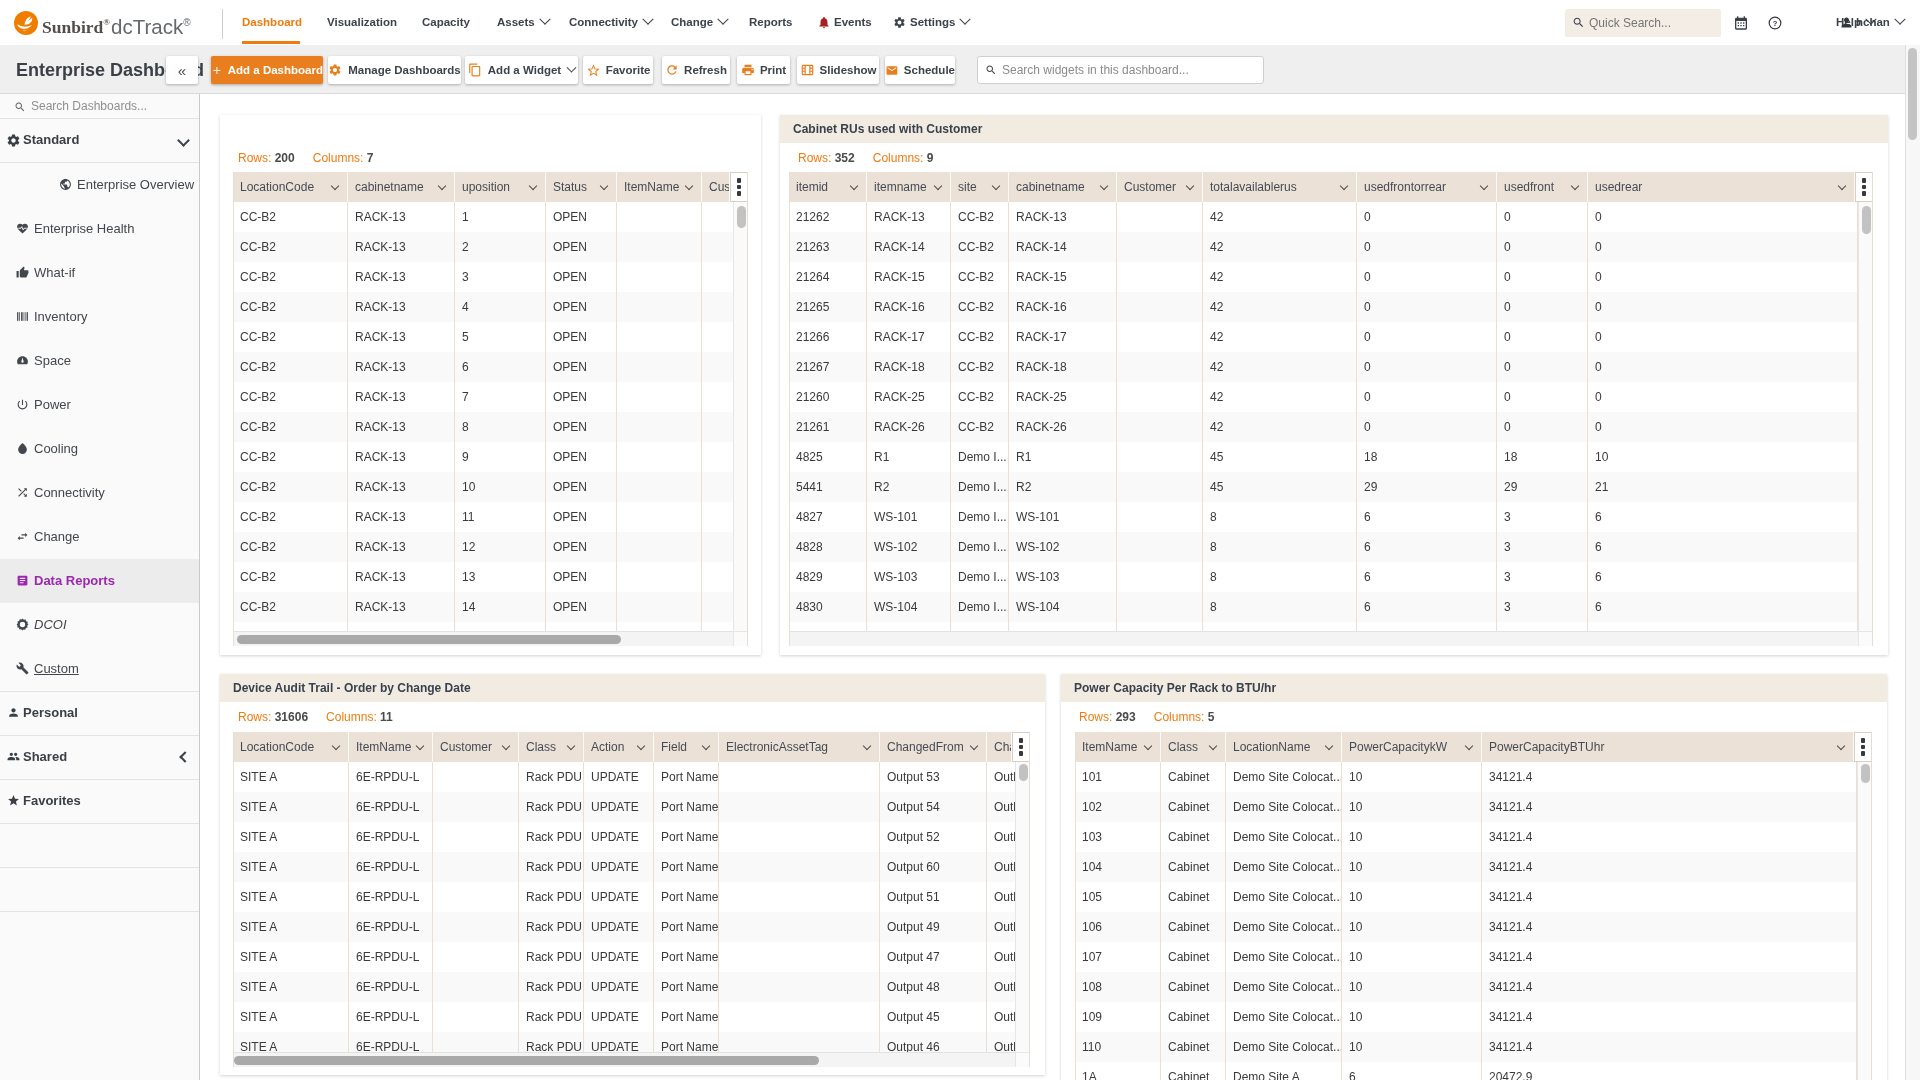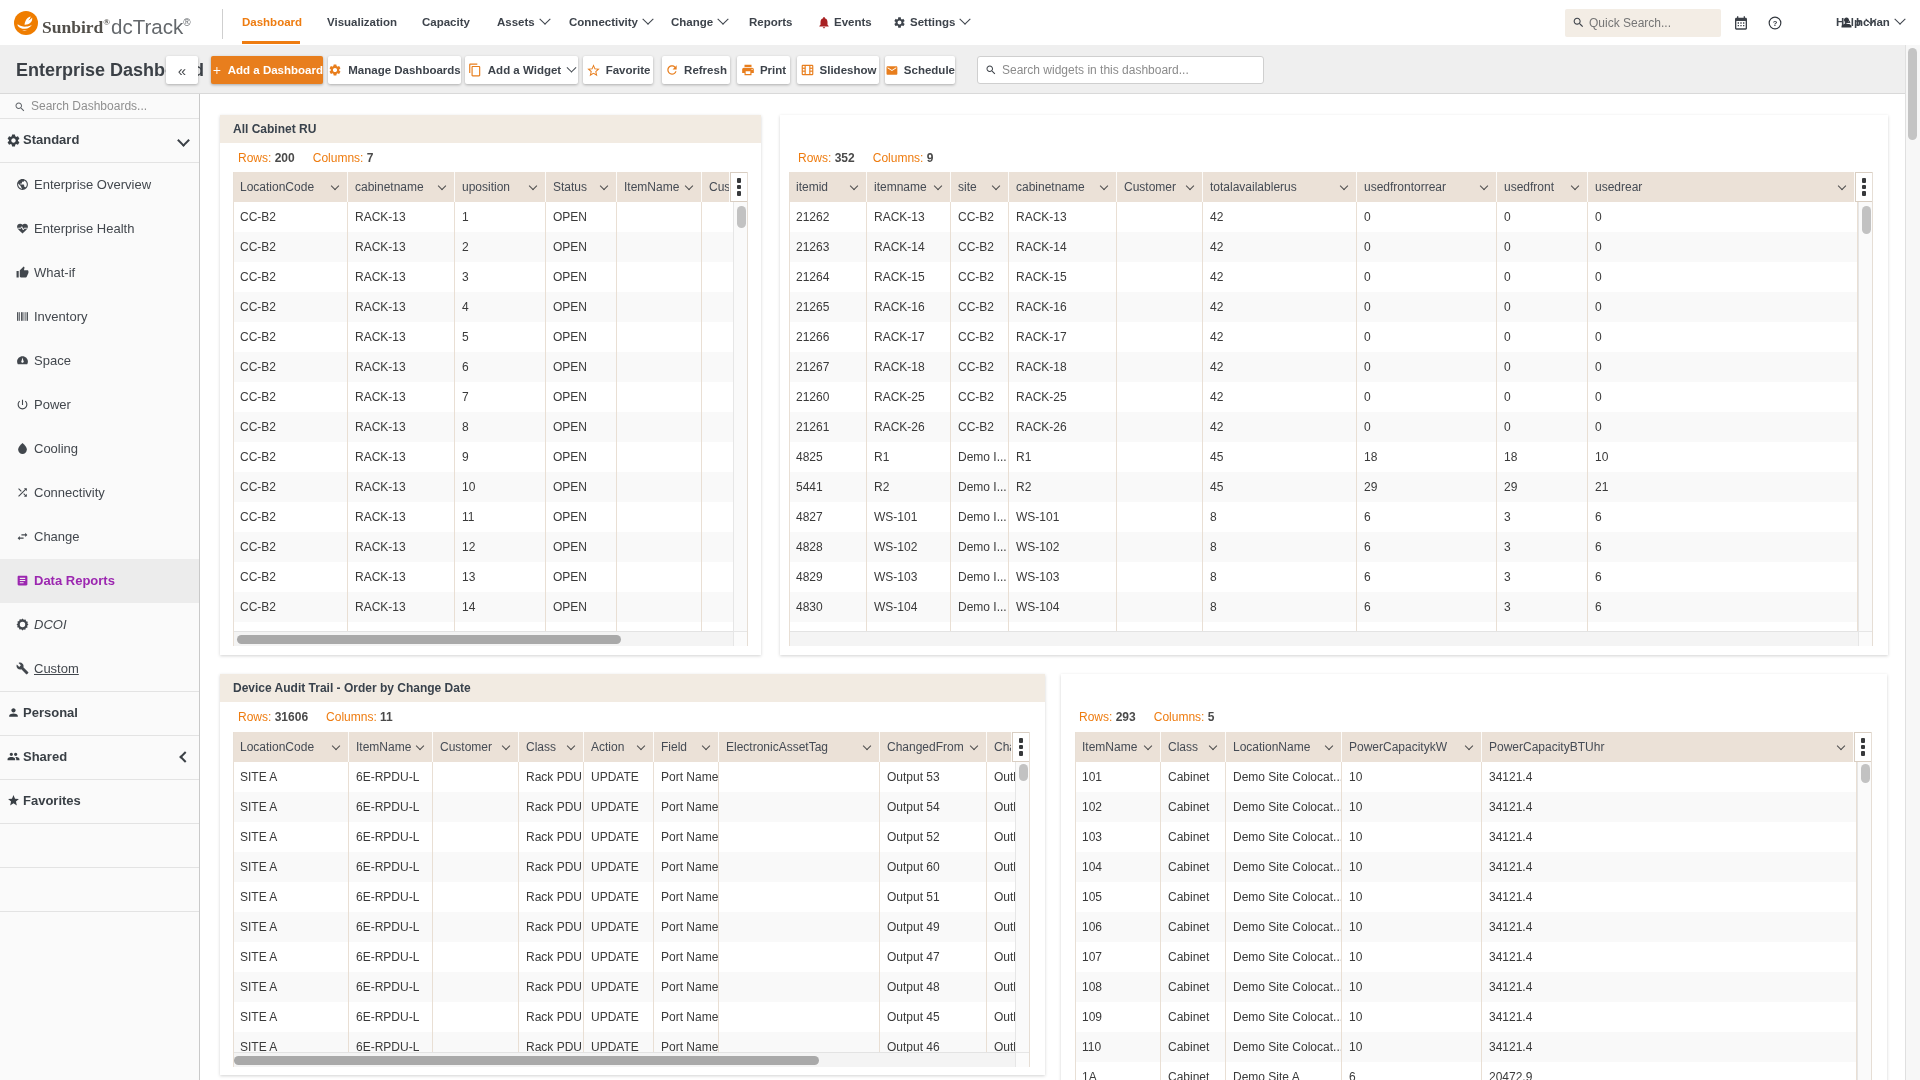--- a/index.html
+++ b/index.html
@@ -147,21 +147,21 @@
     <path d="M15.5 14h-.79l-.28-.27C15.41 12.59 16 11.11 16 9.5 16 5.91 13.09 3 9.5 3S3 5.91 3 9.5 5.91 16 9.5 16c1.61 0 3.09-.59 4.23-1.57l.27.28v.79l5 4.99L20.49 19l-4.99-5zm-6 0C7.01 14 5 11.99 5 9.5S7.01 5 9.5 5 14 7.01 14 9.5 11.99 14 9.5 14z"></path>
   </svg>
 <div class="abs" style="left:31px;top:95px;height:23px;line-height:22px;font-size:12px;color:#8f8f8f">Search Dashboards...</div>
 <div class="hline" style="top:118px"></div>
 <svg class="abs" style="left:6px;top:133px" width="15" height="15" viewBox="0 0 24 24" fill="#393f45">
     <path d="M19.14 12.94c.04-.3.06-.61.06-.94 0-.32-.02-.64-.07-.94l2.03-1.58c.18-.14.23-.41.12-.61l-1.92-3.32c-.12-.22-.37-.29-.59-.22l-2.39.96c-.5-.38-1.03-.7-1.62-.94l-.36-2.54c-.04-.24-.24-.41-.48-.41h-3.84c-.24 0-.43.17-.47.41l-.36 2.54c-.59.24-1.13.57-1.62.94l-2.39-.96c-.22-.08-.47 0-.59.22L2.74 8.87c-.12.21-.08.47.12.61l2.03 1.58c-.05.3-.09.63-.09.94s.02.64.07.94l-2.03 1.58c-.18.14-.23.41-.12.61l1.92 3.32c.12.22.37.29.59.22l2.39-.96c.5.38 1.03.7 1.62.94l.36 2.54c.05.24.24.41.48.41h3.84c.24 0 .44-.17.47-.41l.36-2.54c.59-.24 1.13-.56 1.62-.94l2.39.96c.22.08.47 0 .59-.22l1.92-3.32c.12-.22.07-.47-.12-.61l-2.01-1.58zM12 15.6c-1.98 0-3.6-1.62-3.6-3.6s1.62-3.6 3.6-3.6 3.6 1.62 3.6 3.6-1.62 3.6-3.6 3.6z"></path>
   </svg>
 <div class="abs" style="left:23px;top:118px;height:44px;line-height:44px;font-weight:bold;font-size:13px;color:#393f45">Standard</div>
 <div class="abs" style="left:179px;top:136px;width:9px;height:9px;border-right:2px solid #3b4046;border-bottom:2px solid #3b4046;transform:rotate(45deg)"></div>
 <div class="hline" style="top:162px"></div>
-<div class="sb-item" style="top:163px;">
+<div class="sb-item" style="top:163px;margin-left:43px;">
 <svg class="ic" width="13" height="13" viewBox="0 0 24 24" fill="#42474d" style="top:15px">
       <path d="M12 2C6.48 2 2 6.48 2 12s4.48 10 10 10 10-4.48 10-10S17.52 2 12 2zm-1 17.93c-3.95-.49-7-3.85-7-7.93 0-.62.08-1.21.21-1.79L9 15v1c0 1.1.9 2 2 2v1.93zm6.9-2.54c-.26-.81-1-1.39-1.9-1.39h-1v-3c0-.55-.45-1-1-1H8v-2h2c.55 0 1-.45 1-1V7h2c1.1 0 2-.9 2-2v-.41c2.93 1.19 5 4.06 5 7.41 0 2.08-.8 3.97-2.1 5.39z"></path>
     </svg>
 <div class="txt" style="color:#42474d;">Enterprise Overview</div>
 </div>
 <div class="sb-item" style="top:207px;">
 <svg class="ic" width="13" height="13" viewBox="0 0 24 24" fill="#42474d" style="top:15px">
       <path d="M12 21.35l-1.45-1.32C5.4 15.36 2 12.28 2 8.5 2 5.42 4.42 3 7.5 3c1.74 0 3.41.81 4.5 2.09C13.09 3.81 14.76 3 16.5 3 19.58 3 22 5.42 22 8.5c0 3.78-3.4 6.86-8.55 11.54L12 21.35z"></path>
       <polyline points="4,11.5 9,11.5 10.7,8.7 13.3,14.5 15,11.5 20,11.5" fill="none" stroke="#fafafa" stroke-width="1.8"></polyline>
     </svg>
@@ -253,21 +253,20 @@
       <path d="M12 17.27L18.18 21l-1.64-7.03L22 9.24l-7.19-.61L12 2 9.19 8.63 2 9.24l5.46 4.73L5.82 21z"></path>
     </svg>
 <div class="txt" style="color:#393f45;font-weight:bold;">Favorites</div>
 </div>
 <div class="hline" style="top:823px"></div>
 <div class="hline" style="top:867px"></div>
 <div class="hline" style="top:911px"></div>
 <div class="abs" style="left:1905px;top:45px;width:15px;height:1035px;background:#f7f7f7;border-left:1px solid #e0e0e0"></div>
 <div class="abs" style="left:1908px;top:48px;width:9px;height:92px;border-radius:5px;background:#c4c4c4"></div>
 <div class="card" style="left:220px;top:115px;width:541px;height:540px">
-<div class="ctitle" style="padding-left:13px">All Cabinet RU</div>
 <div class="cmeta" style="left:18px"><span class="o">Rows:</span> <b>200</b><span class="o" style="margin-left:18px">Columns:</span> <b>7</b></div>
 <div class="grid" style="left:13px;top:57px;width:515px;height:474px">
 <div class="abs" style="left:0;top:0;width:1px;height:474px;background:#e8dfd5;z-index:3"></div>
 <div class="abs" style="right:0;top:0;width:1px;height:474px;background:#e6ded5;z-index:3"></div>
 <div class="ghead" style="width:497px">
 <div class="hc" style="width:115px">LocationCode<i></i></div>
 <div class="hc" style="width:107px">cabinetname<i></i></div>
 <div class="hc" style="width:91px">uposition<i></i></div>
 <div class="hc" style="width:71px">Status<i></i></div>
 <div class="hc" style="width:85px">ItemName<i></i></div>
@@ -403,20 +402,21 @@
 <div class="vsc" style="bottom:15px">
         <div class="vth" style="top:4px;height:22px"></div>
       </div>
 <div class="hsc" style="width:500px">
 <div class="hth" style="left:4px;width:384px"></div>
 </div>
 <div class="hcorner"></div>
 </div>
   </div>
 <div class="card" style="left:780px;top:115px;width:1108px;height:540px">
+<div class="ctitle" style="padding-left:13px">Cabinet RUs used with Customer</div>
 <div class="cmeta" style="left:18px"><span class="o">Rows:</span> <b>352</b><span class="o" style="margin-left:18px">Columns:</span> <b>9</b></div>
 <div class="grid" style="left:9px;top:57px;width:1084px;height:474px">
 <div class="abs" style="left:0;top:0;width:1px;height:474px;background:#e8dfd5;z-index:3"></div>
 <div class="abs" style="right:0;top:0;width:1px;height:474px;background:#e6ded5;z-index:3"></div>
 <div class="ghead" style="width:1066px">
 <div class="hc" style="width:78px">itemid<i></i></div>
 <div class="hc" style="width:84px">itemname<i></i></div>
 <div class="hc" style="width:58px">site<i></i></div>
 <div class="hc" style="width:108px">cabinetname<i></i></div>
 <div class="hc" style="width:86px">Customer<i></i></div>
@@ -742,20 +742,21 @@
 <div class="vsc" style="bottom:15px">
         <div class="vth" style="top:2px;height:17px"></div>
       </div>
 <div class="hsc" style="width:782px">
 <div class="hth" style="left:1px;width:585px"></div>
 </div>
 <div class="hcorner"></div>
 </div>
   </div>
 <div class="card" style="left:1061px;top:674px;width:826px;height:430px">
+<div class="ctitle" style="padding-left:13px">Power Capacity Per Rack to BTU/hr</div>
 <div class="cmeta" style="left:18px"><span class="o">Rows:</span> <b>293</b><span class="o" style="margin-left:18px">Columns:</span> <b>5</b></div>
 <div class="grid" style="left:14px;top:58px;width:797px;height:360px">
 <div class="abs" style="left:0;top:0;width:1px;height:360px;background:#e8dfd5;z-index:3"></div>
 <div class="abs" style="right:0;top:0;width:1px;height:360px;background:#e6ded5;z-index:3"></div>
 <div class="ghead" style="width:779px">
 <div class="hc" style="width:86px">ItemName<i></i></div>
 <div class="hc" style="width:65px">Class<i></i></div>
 <div class="hc" style="width:116px">LocationName<i></i></div>
 <div class="hc" style="width:140px">PowerCapacitykW<i></i></div>
 <div class="hc" style="width:372px">PowerCapacityBTUhr<i></i></div>

